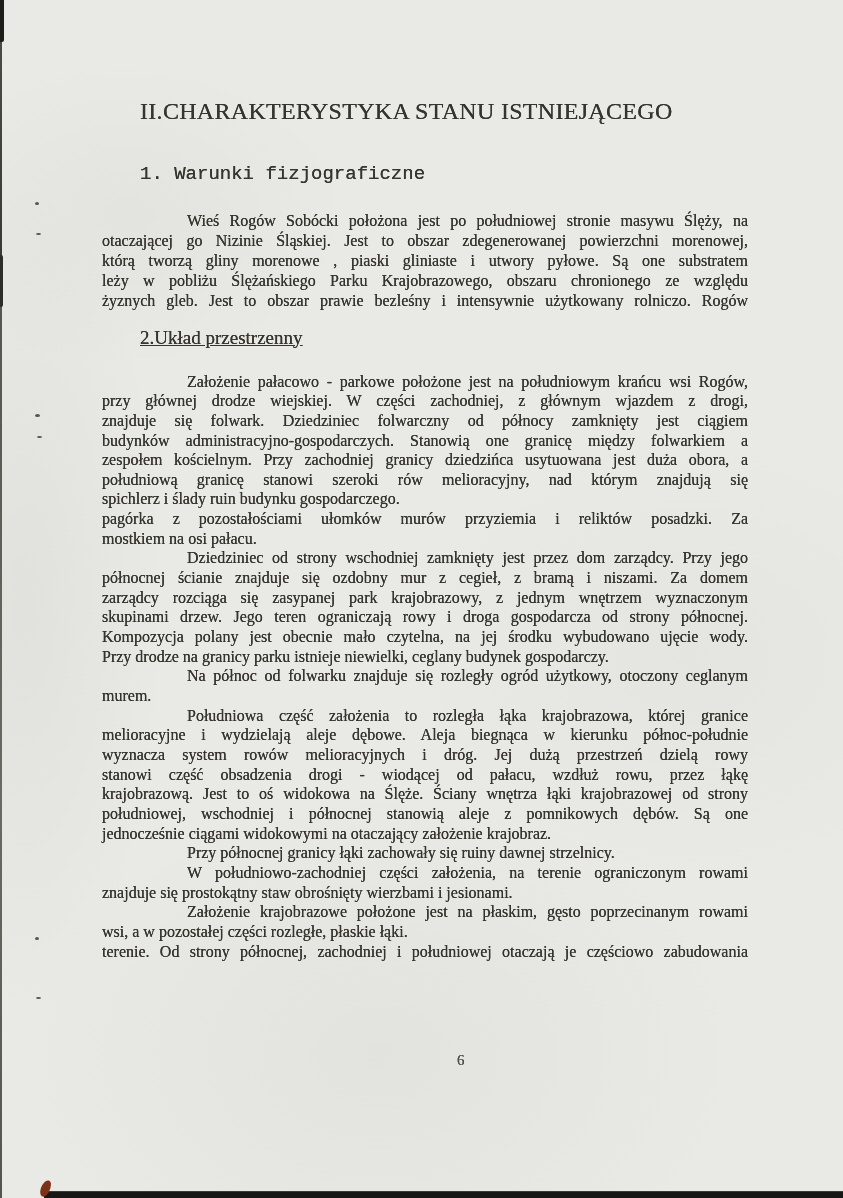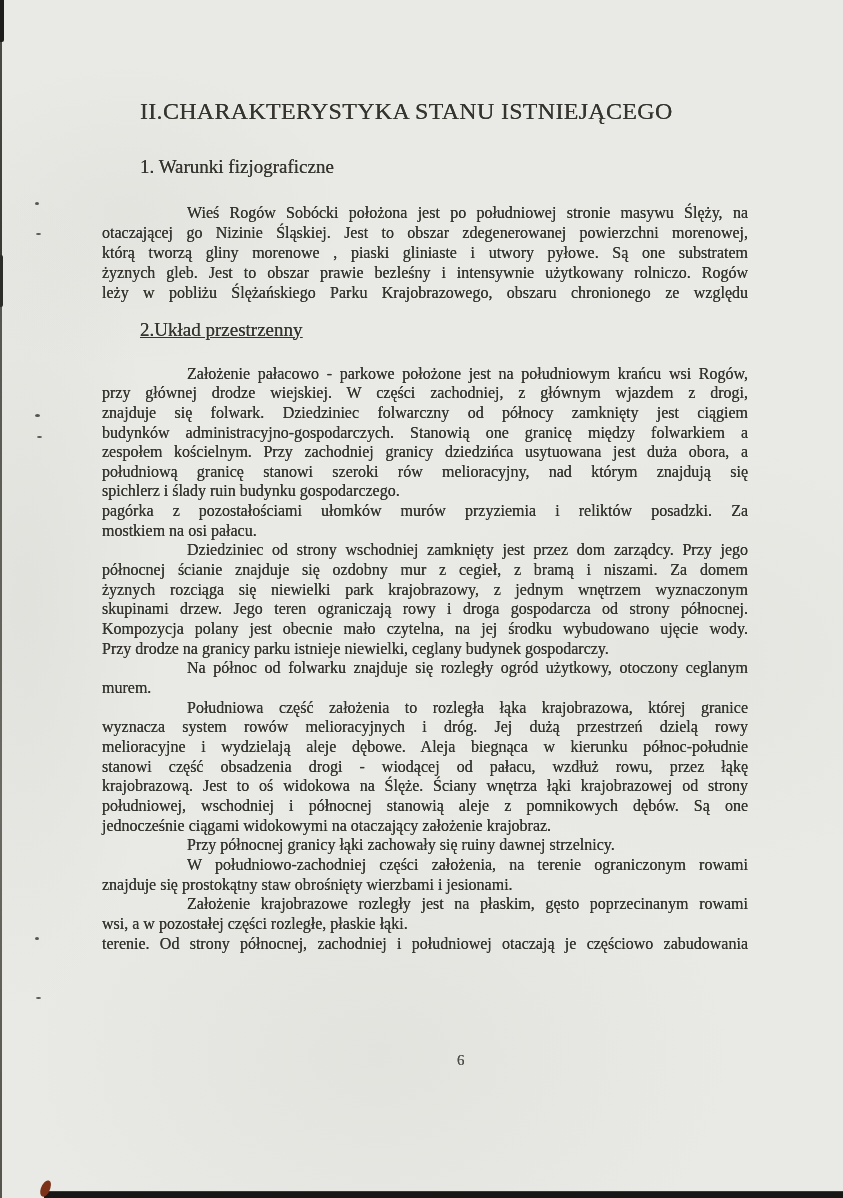--- a/index.html
+++ b/index.html
@@ -42,21 +42,21 @@
     line-height: 23px;
     text-shadow: 0 0 0.4px currentColor;
   }
   .sec-heading {
     font-size: 19px;
     font-weight: normal;
     line-height: 23px;
     text-shadow: 0 0 0.4px currentColor;
     margin: 0 0 0 38px;
   }
-  .sec-0 .sec-heading { margin-top: 32px; margin-bottom: 25px; }
+  .sec-0 .sec-heading { margin-top: 40px; margin-bottom: 25px; font-family: Liberation Mono, monospace; }
   .sec-1 .sec-heading { margin-top: 15px; margin-bottom: 23px; text-decoration: underline; }
   .paragraph { margin: 0; }
   .line {
     font-size: 16px;
     line-height: 19.9px;
     text-align: justify;
     text-align-last: justify;
     text-justify: inter-word;
     text-shadow: 0 0 0.35px currentColor;
     white-space: normal;
@@ -117,69 +117,69 @@
 
   <div class="content">
     <h1 class="doc-title">II.CHARAKTERYSTYKA STANU ISTNIEJĄCEGO</h1>
     <div id="doc-body">
         <section class="doc-section sec-0">
           <h2 class="sec-heading">1. Warunki fizjograficzne</h2>
           <div class="paragraph">
             <div class="line first">Wieś Rogów Sobócki położona jest po południowej stronie masywu Ślęży, na</div>
             <div class="line">otaczającej go Nizinie Śląskiej. Jest to obszar zdegenerowanej powierzchni morenowej,</div>
             <div class="line">którą tworzą gliny morenowe , piaski gliniaste i utwory pyłowe. Są one substratem</div>
+            <div class="line">leży w pobliżu Ślężańskiego Parku Krajobrazowego, obszaru chronionego ze względu</div>
             <div class="line">żyznych gleb. Jest to obszar prawie bezleśny i intensywnie użytkowany rolniczo. Rogów</div>
-            <div class="line">leży w pobliżu Ślężańskiego Parku Krajobrazowego, obszaru chronionego ze względu</div>
           </div>
         </section>
         <section class="doc-section sec-1">
           <h2 class="sec-heading">2.Układ przestrzenny</h2>
           <div class="paragraph">
             <div class="line first">Założenie pałacowo - parkowe położone jest na południowym krańcu wsi Rogów,</div>
             <div class="line">przy głównej drodze wiejskiej. W części zachodniej, z głównym wjazdem z drogi,</div>
             <div class="line">znajduje się folwark. Dziedziniec folwarczny od północy zamknięty jest ciągiem</div>
             <div class="line">budynków administracyjno-gospodarczych. Stanowią one granicę między folwarkiem a</div>
             <div class="line">zespołem kościelnym. Przy zachodniej granicy dziedzińca usytuowana jest duża obora, a</div>
             <div class="line">południową granicę stanowi szeroki rów melioracyjny, nad którym znajdują się</div>
             <div class="line last">spichlerz i ślady ruin budynku gospodarczego.</div>
           </div>
           <div class="paragraph">
             <div class="line">pagórka z pozostałościami ułomków murów przyziemia i reliktów posadzki. Za</div>
             <div class="line last">mostkiem na osi pałacu.</div>
           </div>
           <div class="paragraph">
             <div class="line first">Dziedziniec od strony wschodniej zamknięty jest przez dom zarządcy. Przy jego</div>
             <div class="line">północnej ścianie znajduje się ozdobny mur z cegieł, z bramą i niszami. Za domem</div>
-            <div class="line">żyznych rozciąga się niewielki park krajobrazowy, z jednym wnętrzem wyznaczonym</div>
+            <div class="line">zarządcy rozciąga się zasypanej park krajobrazowy, z jednym wnętrzem wyznaczonym</div>
             <div class="line">skupinami drzew. Jego teren ograniczają rowy i droga gospodarcza od strony północnej.</div>
             <div class="line">Kompozycja polany jest obecnie mało czytelna, na jej środku wybudowano ujęcie wody.</div>
             <div class="line last">Przy drodze na granicy parku istnieje niewielki, ceglany budynek gospodarczy.</div>
           </div>
           <div class="paragraph">
             <div class="line first">Na północ od folwarku znajduje się rozległy ogród użytkowy, otoczony ceglanym</div>
             <div class="line last">murem.</div>
           </div>
           <div class="paragraph">
             <div class="line first">Południowa część założenia to rozległa łąka krajobrazowa, której granice</div>
+            <div class="line">melioracyjne i wydzielają aleje dębowe. Aleja biegnąca w kierunku północ-południe</div>
             <div class="line">wyznacza system rowów melioracyjnych i dróg. Jej dużą przestrzeń dzielą rowy</div>
-            <div class="line">melioracyjne i wydzielają aleje dębowe. Aleja biegnąca w kierunku północ-południe</div>
             <div class="line">stanowi część obsadzenia drogi - wiodącej od pałacu, wzdłuż rowu, przez łąkę</div>
             <div class="line">krajobrazową. Jest to oś widokowa na Ślęże. Ściany wnętrza łąki krajobrazowej od strony</div>
             <div class="line">południowej, wschodniej i północnej stanowią aleje z pomnikowych dębów. Są one</div>
             <div class="line last">jednocześnie ciągami widokowymi na otaczający założenie krajobraz.</div>
           </div>
           <div class="paragraph">
             <div class="line first last">Przy północnej granicy łąki zachowały się ruiny dawnej strzelnicy.</div>
           </div>
           <div class="paragraph">
             <div class="line first">W południowo-zachodniej części założenia, na terenie ograniczonym rowami</div>
             <div class="line last">znajduje się prostokątny staw obrośnięty wierzbami i jesionami.</div>
           </div>
           <div class="paragraph">
-            <div class="line first">Założenie krajobrazowe rozległy jest na płaskim, gęsto poprzecinanym rowami</div>
+            <div class="line first">Założenie krajobrazowe położone jest na płaskim, gęsto poprzecinanym rowami</div>
             <div class="line last">wsi, a w pozostałej części rozległe, płaskie łąki.</div>
             <div class="line">terenie. Od strony północnej, zachodniej i południowej otaczają je częściowo zabudowania</div>
           </div>
         </section>
       </div>
   </div>
 
   <div class="page-number">6</div>
 
   <div class="edge-left"></div>

